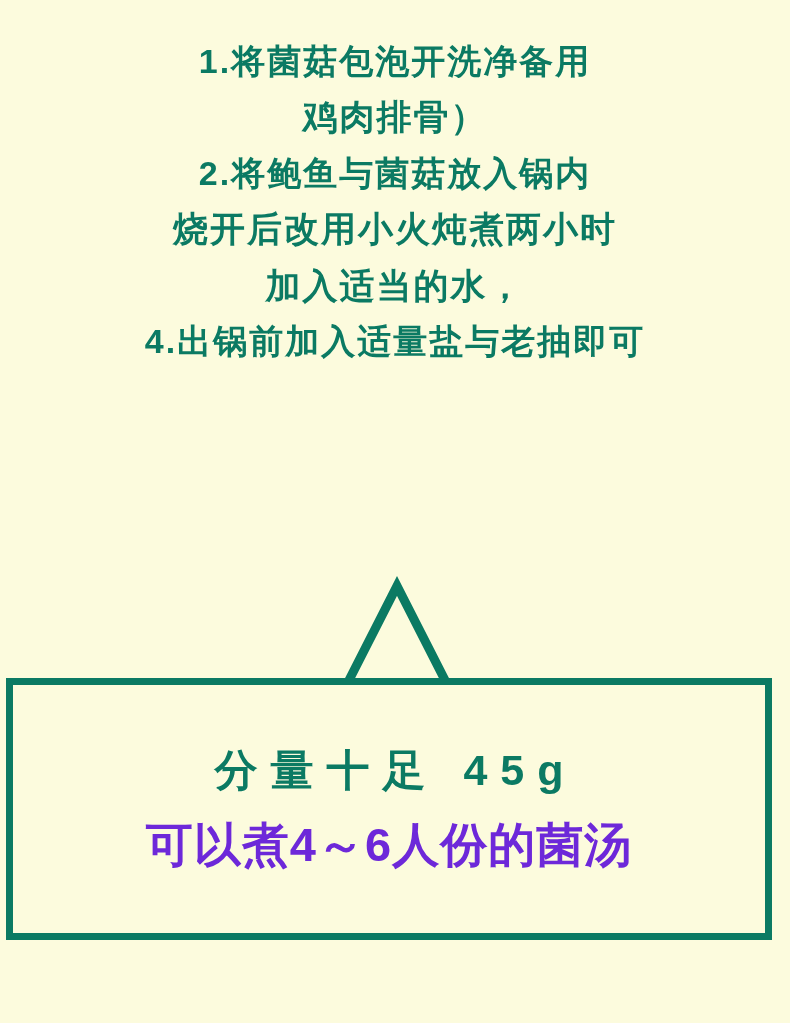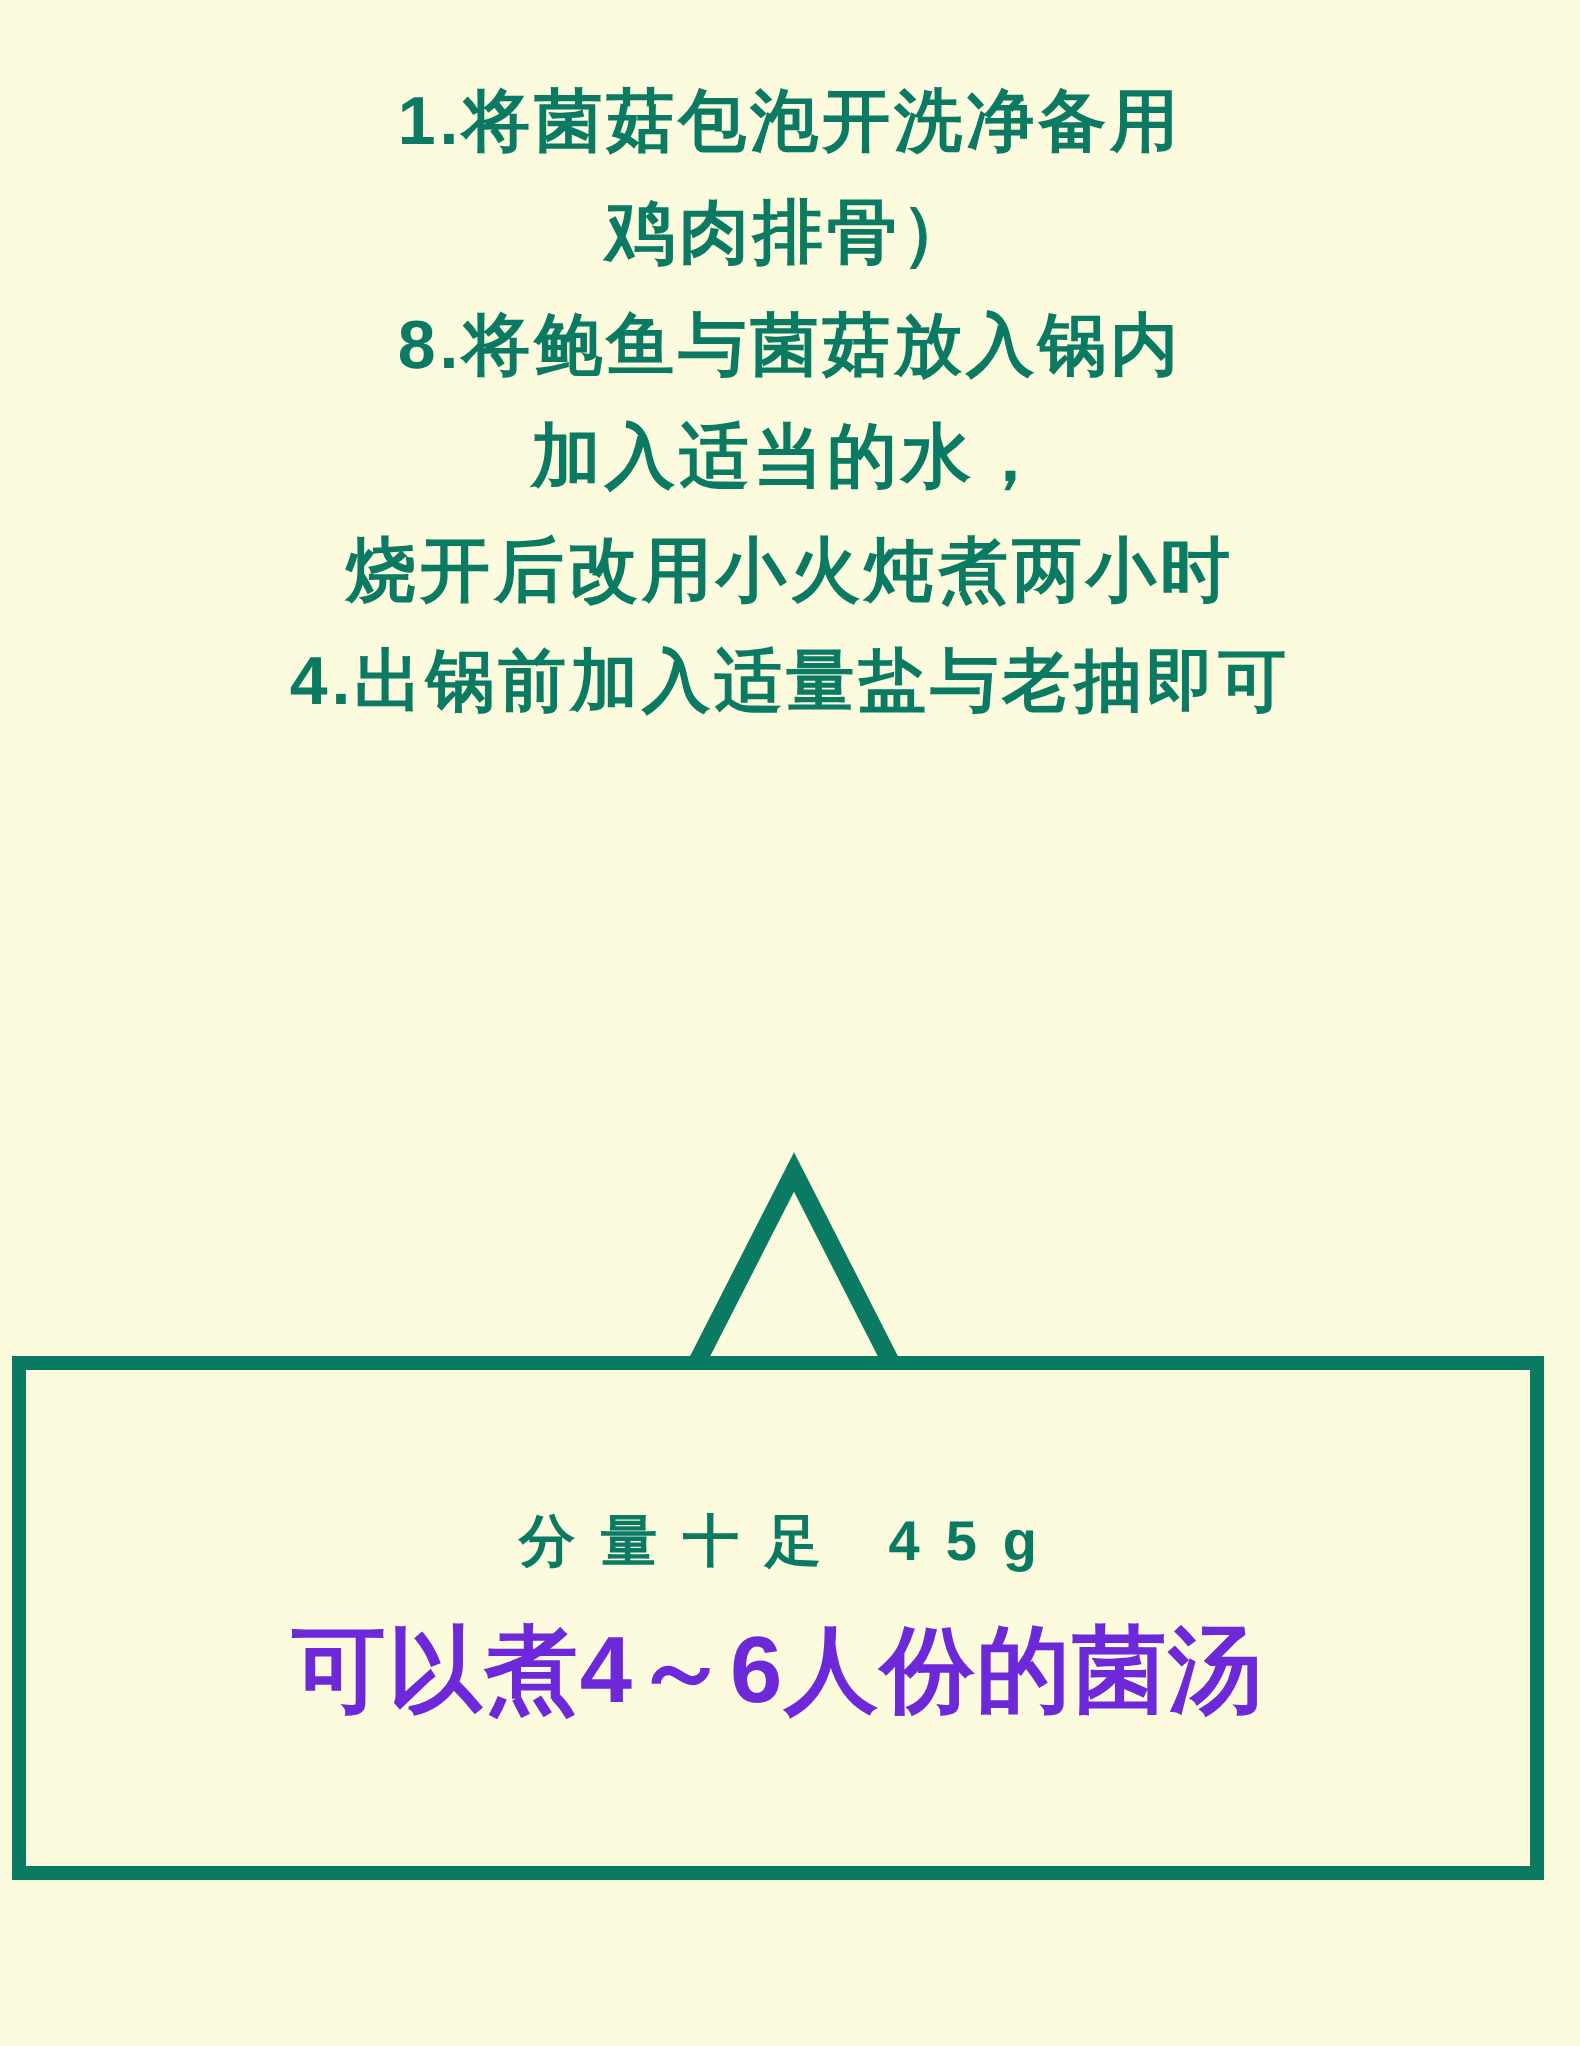--- a/index.html
+++ b/index.html
@@ -66,21 +66,21 @@
     height: 262px;
     border: 7px solid #0b7a63;
     box-sizing: border-box;
     background: #fcfbdd;
     display: flex;
     flex-direction: column;
     align-items: center;
     justify-content: center;
   }
   .banner-line1 {
-    font-size: 28px;
+    font-size: 43px;
     font-weight: 700;
     letter-spacing: 13px;
     color: #0b7a63;
     padding-left: 13px;
     margin-bottom: 14px;
     white-space: nowrap;
   }
   .banner-line2 {
     font-size: 47px;
     font-weight: 700;
@@ -90,23 +90,23 @@
   }
 </style>
 </head>
 <body>
 
 <div class="page">
 
   <div class="steps">
     <div class="step-line num">1.将菌菇包泡开洗净备用</div>
     <div class="step-line">鸡肉排骨）</div>
-    <div class="step-line num">8.将鲍鱼与菌菇放入锅内</div>
+    <div class="step-line num">2.将鲍鱼与菌菇放入锅内</div>
+    <div class="step-line">烧开后改用小火炖煮两小时</div>
     <div class="step-line">加入适当的水，</div>
-    <div class="step-line">烧开后改用小火炖煮两小时</div>
     <div class="step-line num">4.出锅前加入适量盐与老抽即可</div>
   </div>
 
   <div class="banner-wrap">
     <svg class="arrow" viewBox="0 0 790 120" preserveAspectRatio="none">
       <polyline points="345,118 397,16 449,118" fill="none" stroke="#0b7a63" stroke-width="9" stroke-linejoin="miter" stroke-linecap="butt"></polyline>
     </svg>
     <div class="banner-box">
       <div class="banner-line1">分量十足 45g</div>
       <div class="banner-line2">可以煮4～6人份的菌汤</div>

